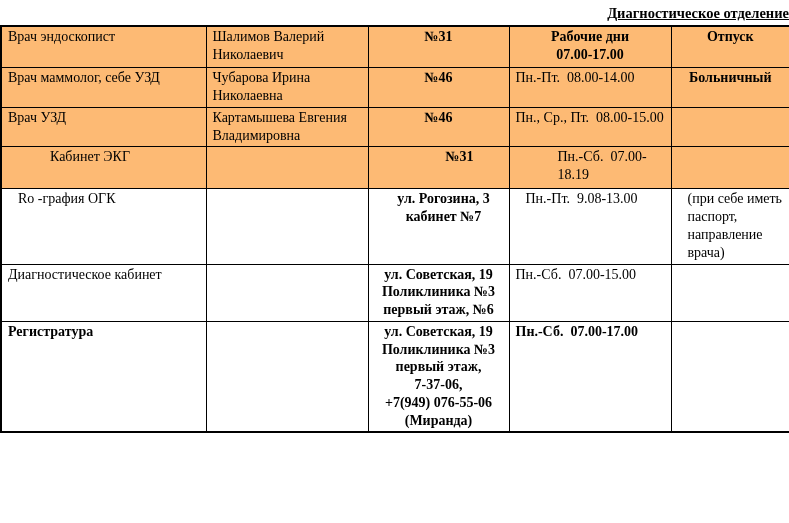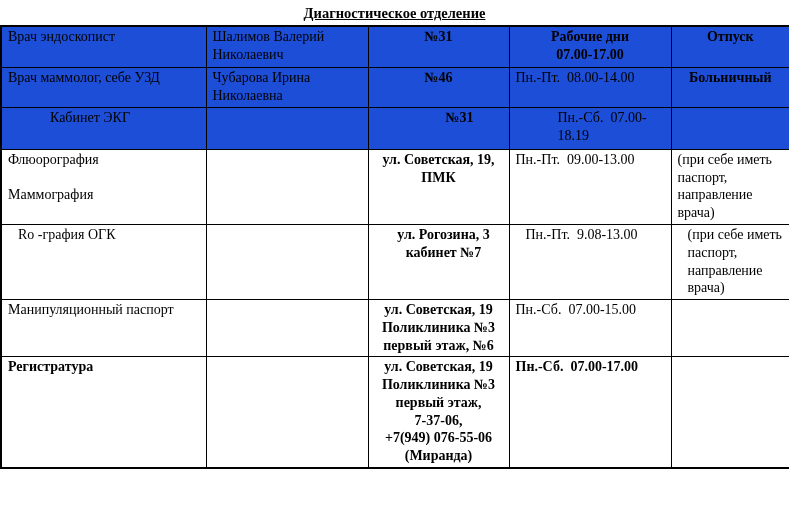--- a/index.html
+++ b/index.html
@@ -1,31 +1,31 @@
 <!DOCTYPE html>
 <html><head>
 <meta charset="utf-8">
 <style>
   html, body { margin:0; padding:0; background:#ffffff; }
   body { font-family:"Liberation Serif","DejaVu Serif",serif; color:#000; }
   .page { width:789px; box-sizing:border-box; }
   .doc-title {
-    text-align:center; font-weight:bold; text-decoration:underline;
+    text-align:right; font-weight:bold; text-decoration:underline;
     font-size:14.5px; line-height:1.2; padding:5px 0 3px 0;
   }
   table.schedule {
     border-collapse:collapse; table-layout:fixed; width:789px;
     border:2px solid #000;
   }
   table.schedule td {
     border:1px solid #000; vertical-align:top;
     padding:1px 6px 2px 6px; font-size:14px; line-height:1.27;
     white-space:pre-wrap; overflow:hidden; word-wrap:break-word;
   }
-  tr.pink td { background:#1d4ed8;margin-left:43px; }
+  tr.pink td { background:#fdba74;margin-left:43px; }
   tr.bold td { font-weight:bold; }
   td.c { text-align:center;font-weight:bold; }
   tr.r1 td { height:37px; }
   tr.r2 td { height:33px; }
   tr.r3 td { height:31px; }
   tr.r4 td { height:38px;padding-left:48px; }
   tr.r5 td { height:68px; }
   tr.r6 td { height:66px;padding-left:16px; }
   tr.r7 td { height:45px; }
   tr.r8 td { height:46px; }
@@ -54,47 +54,44 @@
 07.00-17.00</td>
         <td class="c">Отпуск</td>
       </tr>
       <tr class="pink r2">
         <td>Врач маммолог, себе УЗД</td>
         <td>Чубарова Ирина Николаевна</td>
         <td class="c">№46</td>
         <td>Пн.-Пт.  08.00-14.00</td>
         <td class="c">Больничный</td>
       </tr>
+      <tr class="pink r3">
+        <td>Врач УЗД</td>
+        <td>Картамышева Евгения Владимировна</td>
+        <td class="c">№46</td>
+        <td>Пн., Ср., Пт.  08.00-15.00</td>
+        <td></td>
+      </tr>
       <tr class="pink r4">
         <td>Кабинет ЭКГ</td>
         <td></td>
         <td class="c">№31</td>
         <td>Пн.-Сб.  07.00-18.19</td>
         <td></td>
-      </tr>
-      <tr class="r5">
-        <td>Флюорография
-
-Маммография</td>
-        <td></td>
-        <td class="c">ул. Советская, 19,
-ПМК</td>
-        <td>Пн.-Пт.  09.00-13.00</td>
-        <td>(при себе иметь паспорт, направление врача)</td>
       </tr>
       <tr class="r6">
         <td>Ro -графия ОГК</td>
         <td></td>
         <td class="c">ул. Рогозина, 3
 кабинет №7</td>
         <td>Пн.-Пт.  9.08-13.00</td>
         <td>(при себе иметь паспорт, направление врача)</td>
       </tr>
       <tr class="r7">
-        <td>Манипуляционный паспорт</td>
+        <td>Диагностическое кабинет</td>
         <td></td>
         <td class="c">ул. Советская, 19
 Поликлиника №3
 первый этаж, №6</td>
         <td>Пн.-Сб.  07.00-15.00</td>
         <td></td>
       </tr>
       <tr class="bold r9">
         <td>Регистратура</td>
         <td></td>

